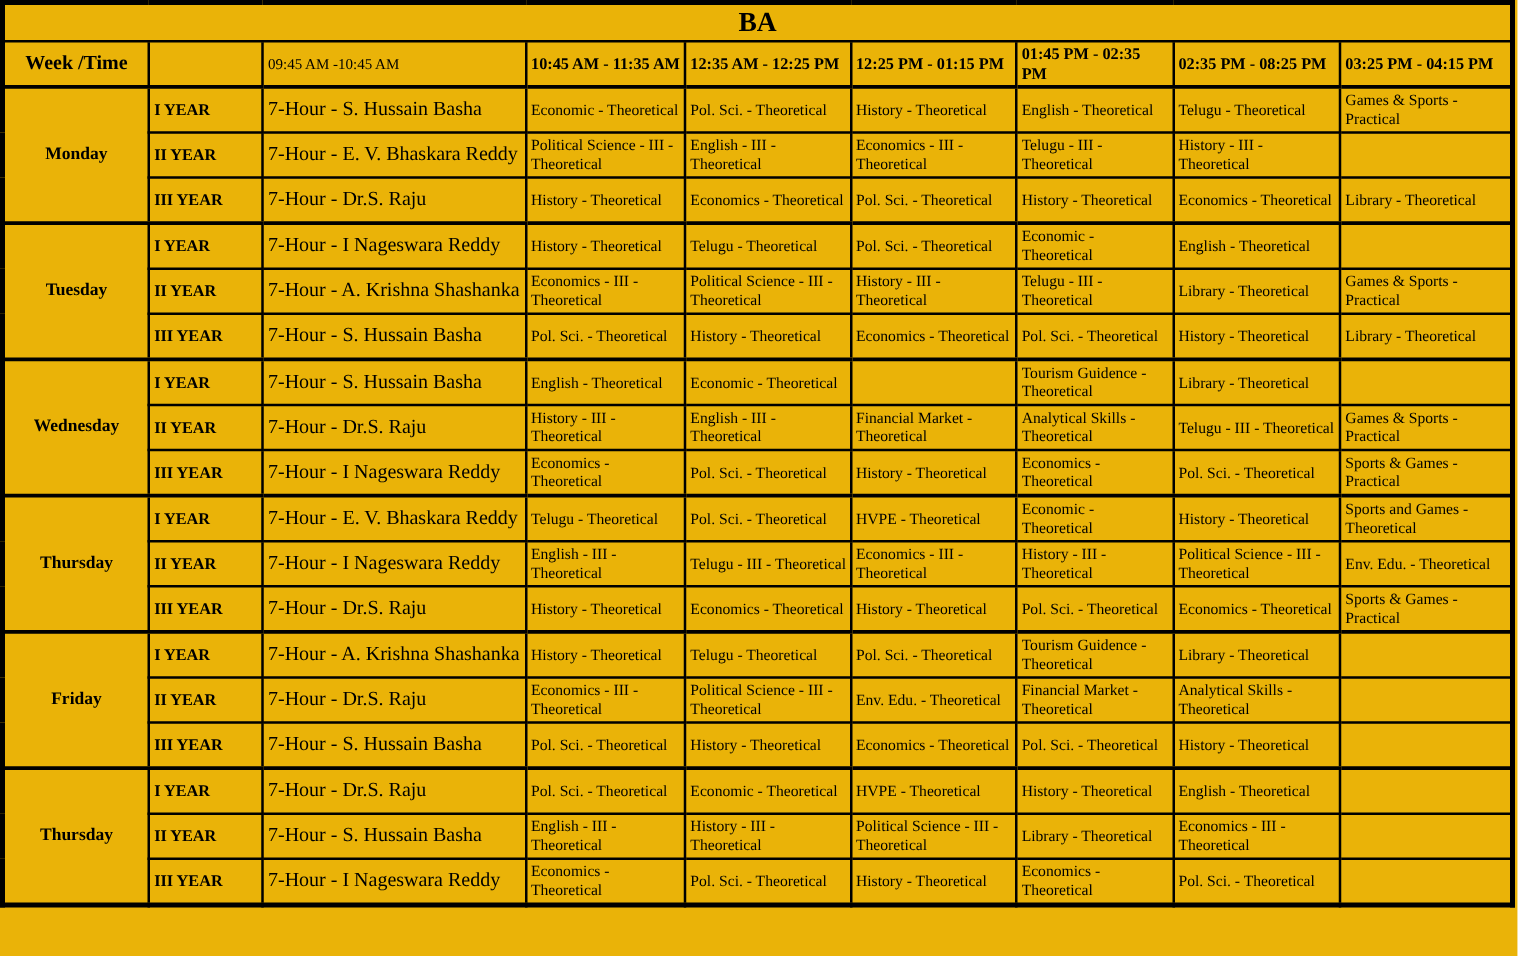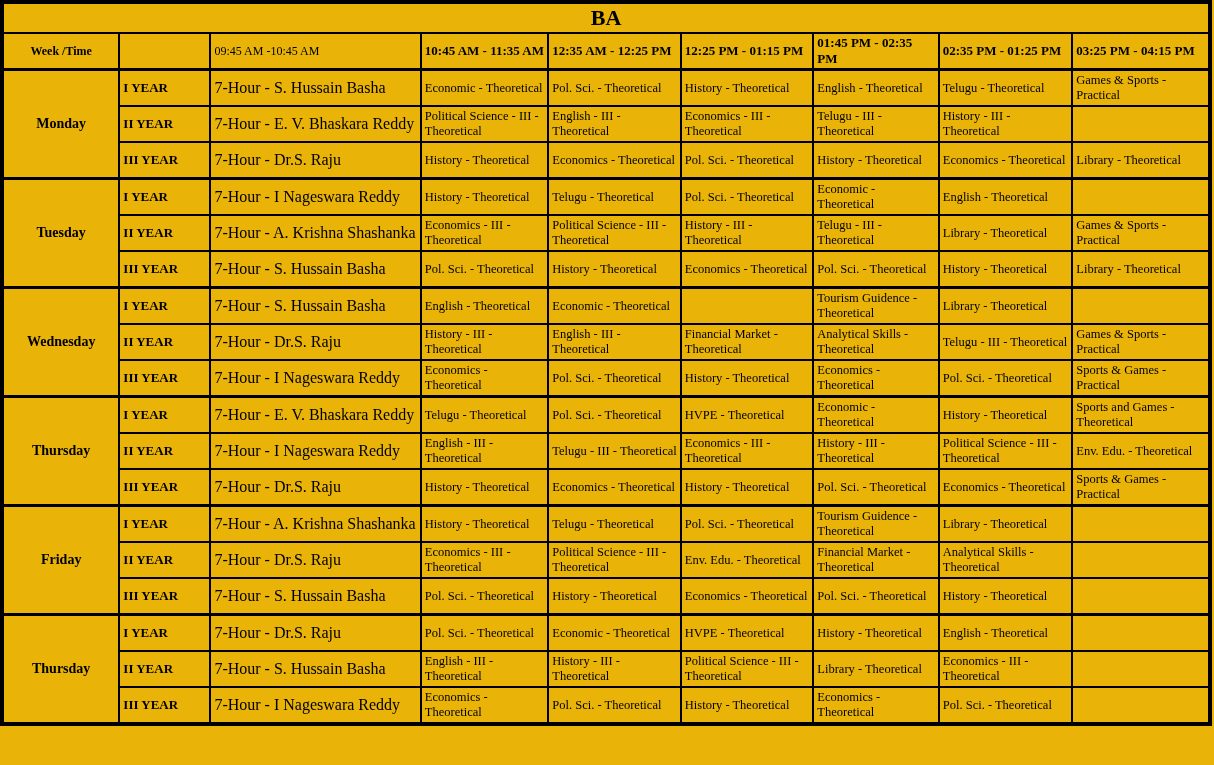--- a/index.html
+++ b/index.html
@@ -38,21 +38,21 @@
   }
   .header-row th {
     font-size: 13px;
     font-weight: bold;
     text-align: left;
     height: 31px;
     vertical-align: middle;
   }
   .header-row th.week-time {
     text-align: center;
-    font-size: 12px;
+    font-size: 16px;
   }
   .header-row th.slot-first {
     font-weight: normal;
     font-size: 12px;
   }
   .header-row th {
     border-bottom-width: 3px;
   }
   tbody td { height: 32px; }
   .day-cell {
@@ -98,21 +98,21 @@
         <td class="title-cell" colspan="9">BA</td>
       </tr>
       <tr class="header-row">
         <th class="week-time">Week /Time</th>
         <th></th>
         <th class="slot-first">09:45 AM -10:45 AM</th>
         <th>10:45 AM - 11:35 AM</th>
         <th>12:35 AM - 12:25 PM</th>
         <th>12:25 PM - 01:15 PM</th>
         <th>01:45 PM - 02:35 PM</th>
-        <th>02:35 PM - 01:25 PM</th>
+        <th>02:35 PM - 08:25 PM</th>
         <th>03:25 PM - 04:15 PM</th>
       </tr>
     </thead>
     <tbody>
         <tr class="day-start">
           <td class="day-cell" rowspan="3">Monday</td>
           <td class="year-cell">I YEAR</td>
           <td class="teacher-cell">7-Hour - S. Hussain Basha</td>
           <td class="subject-cell">Economic - Theoretical</td>
           <td class="subject-cell">Pol. Sci. - Theoretical</td>

